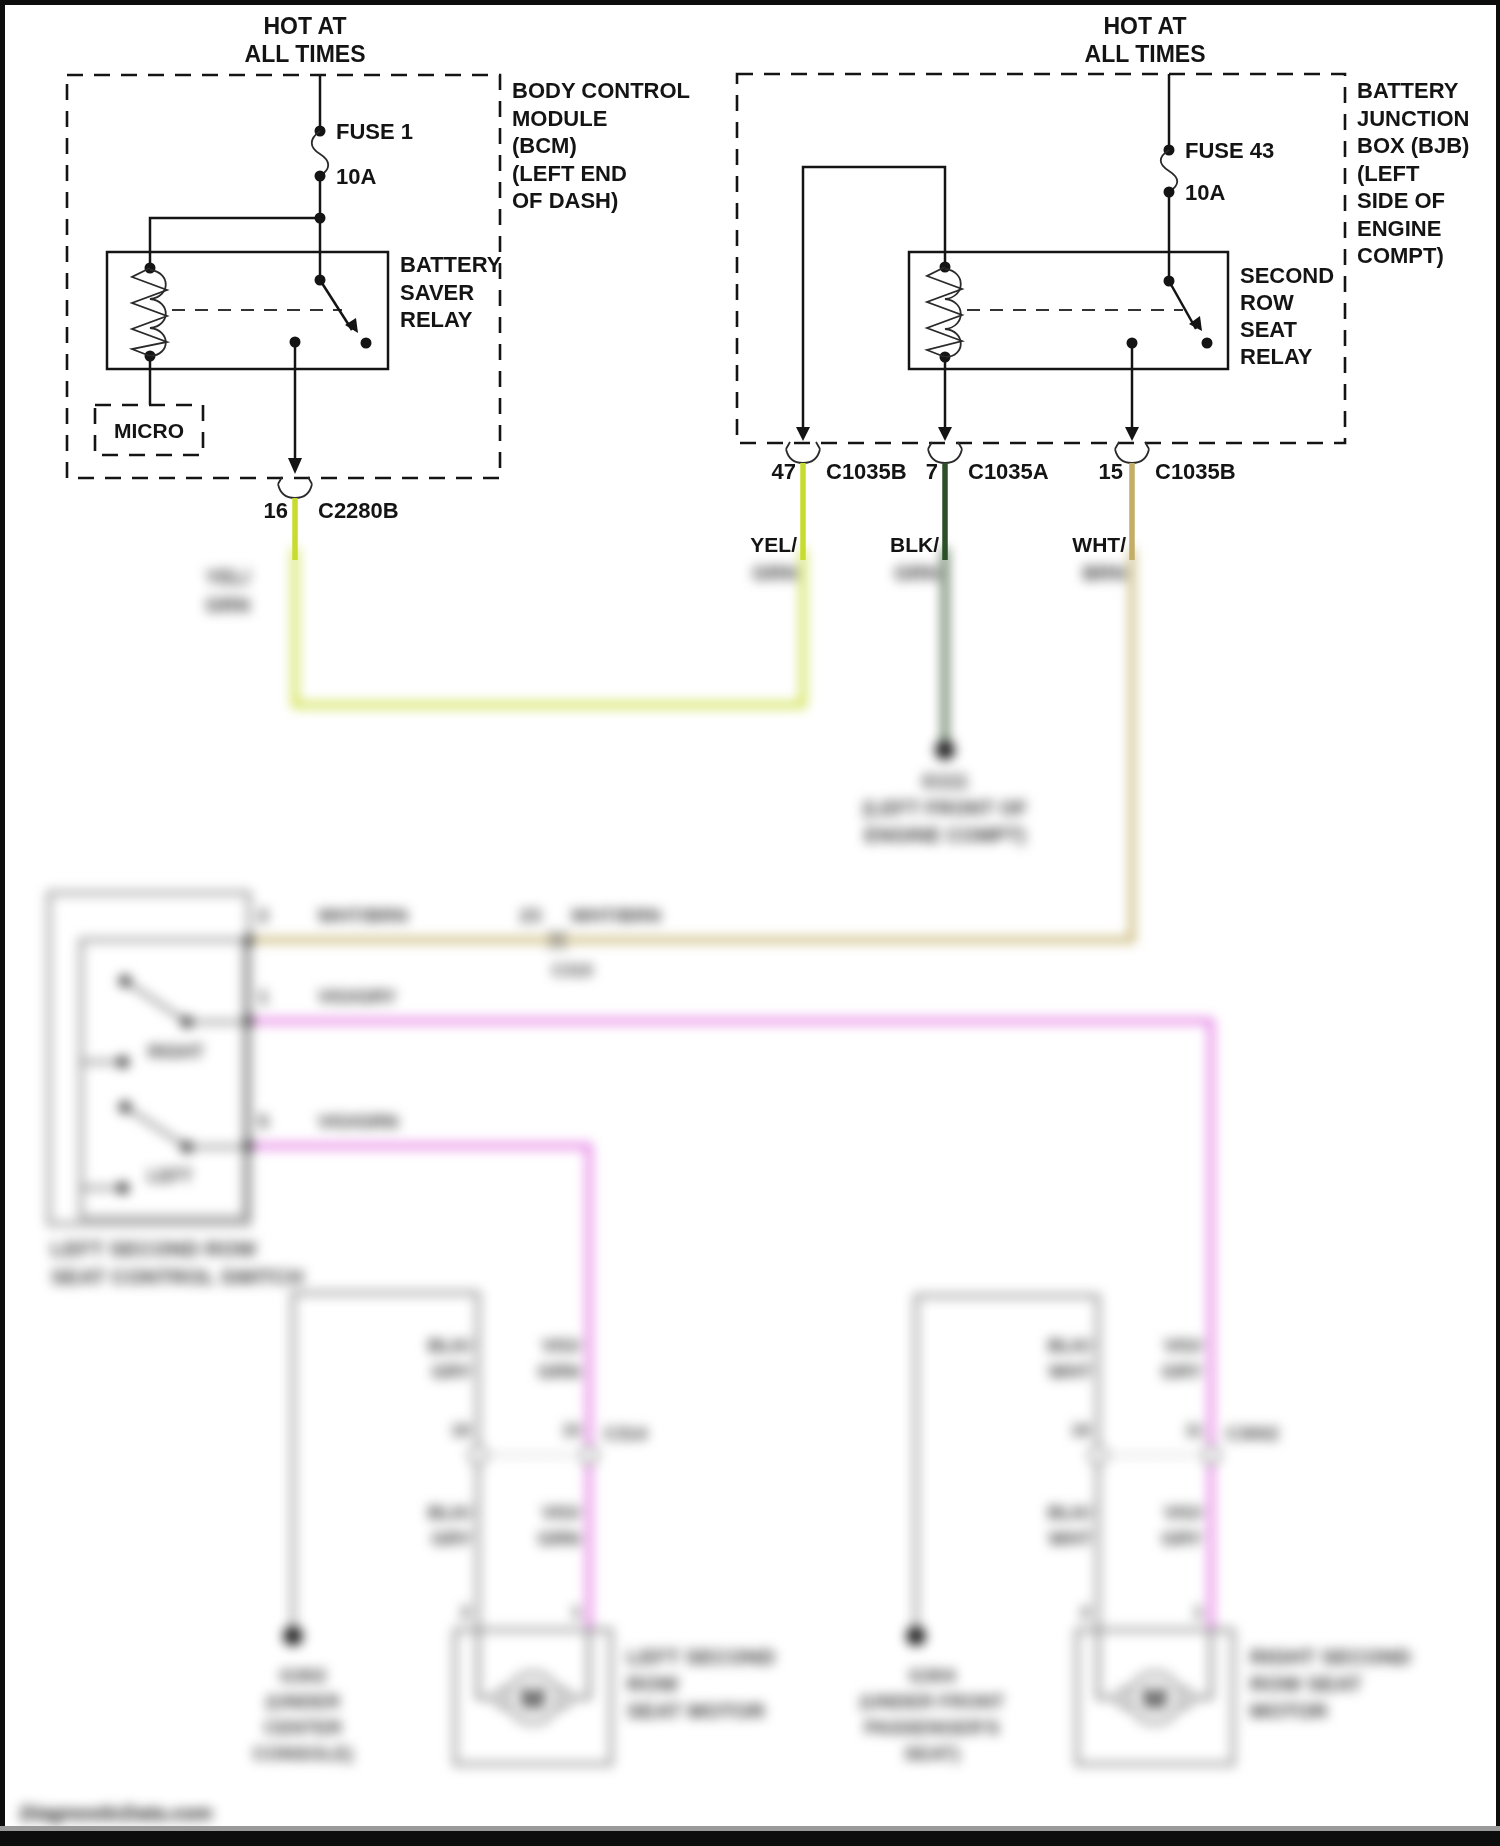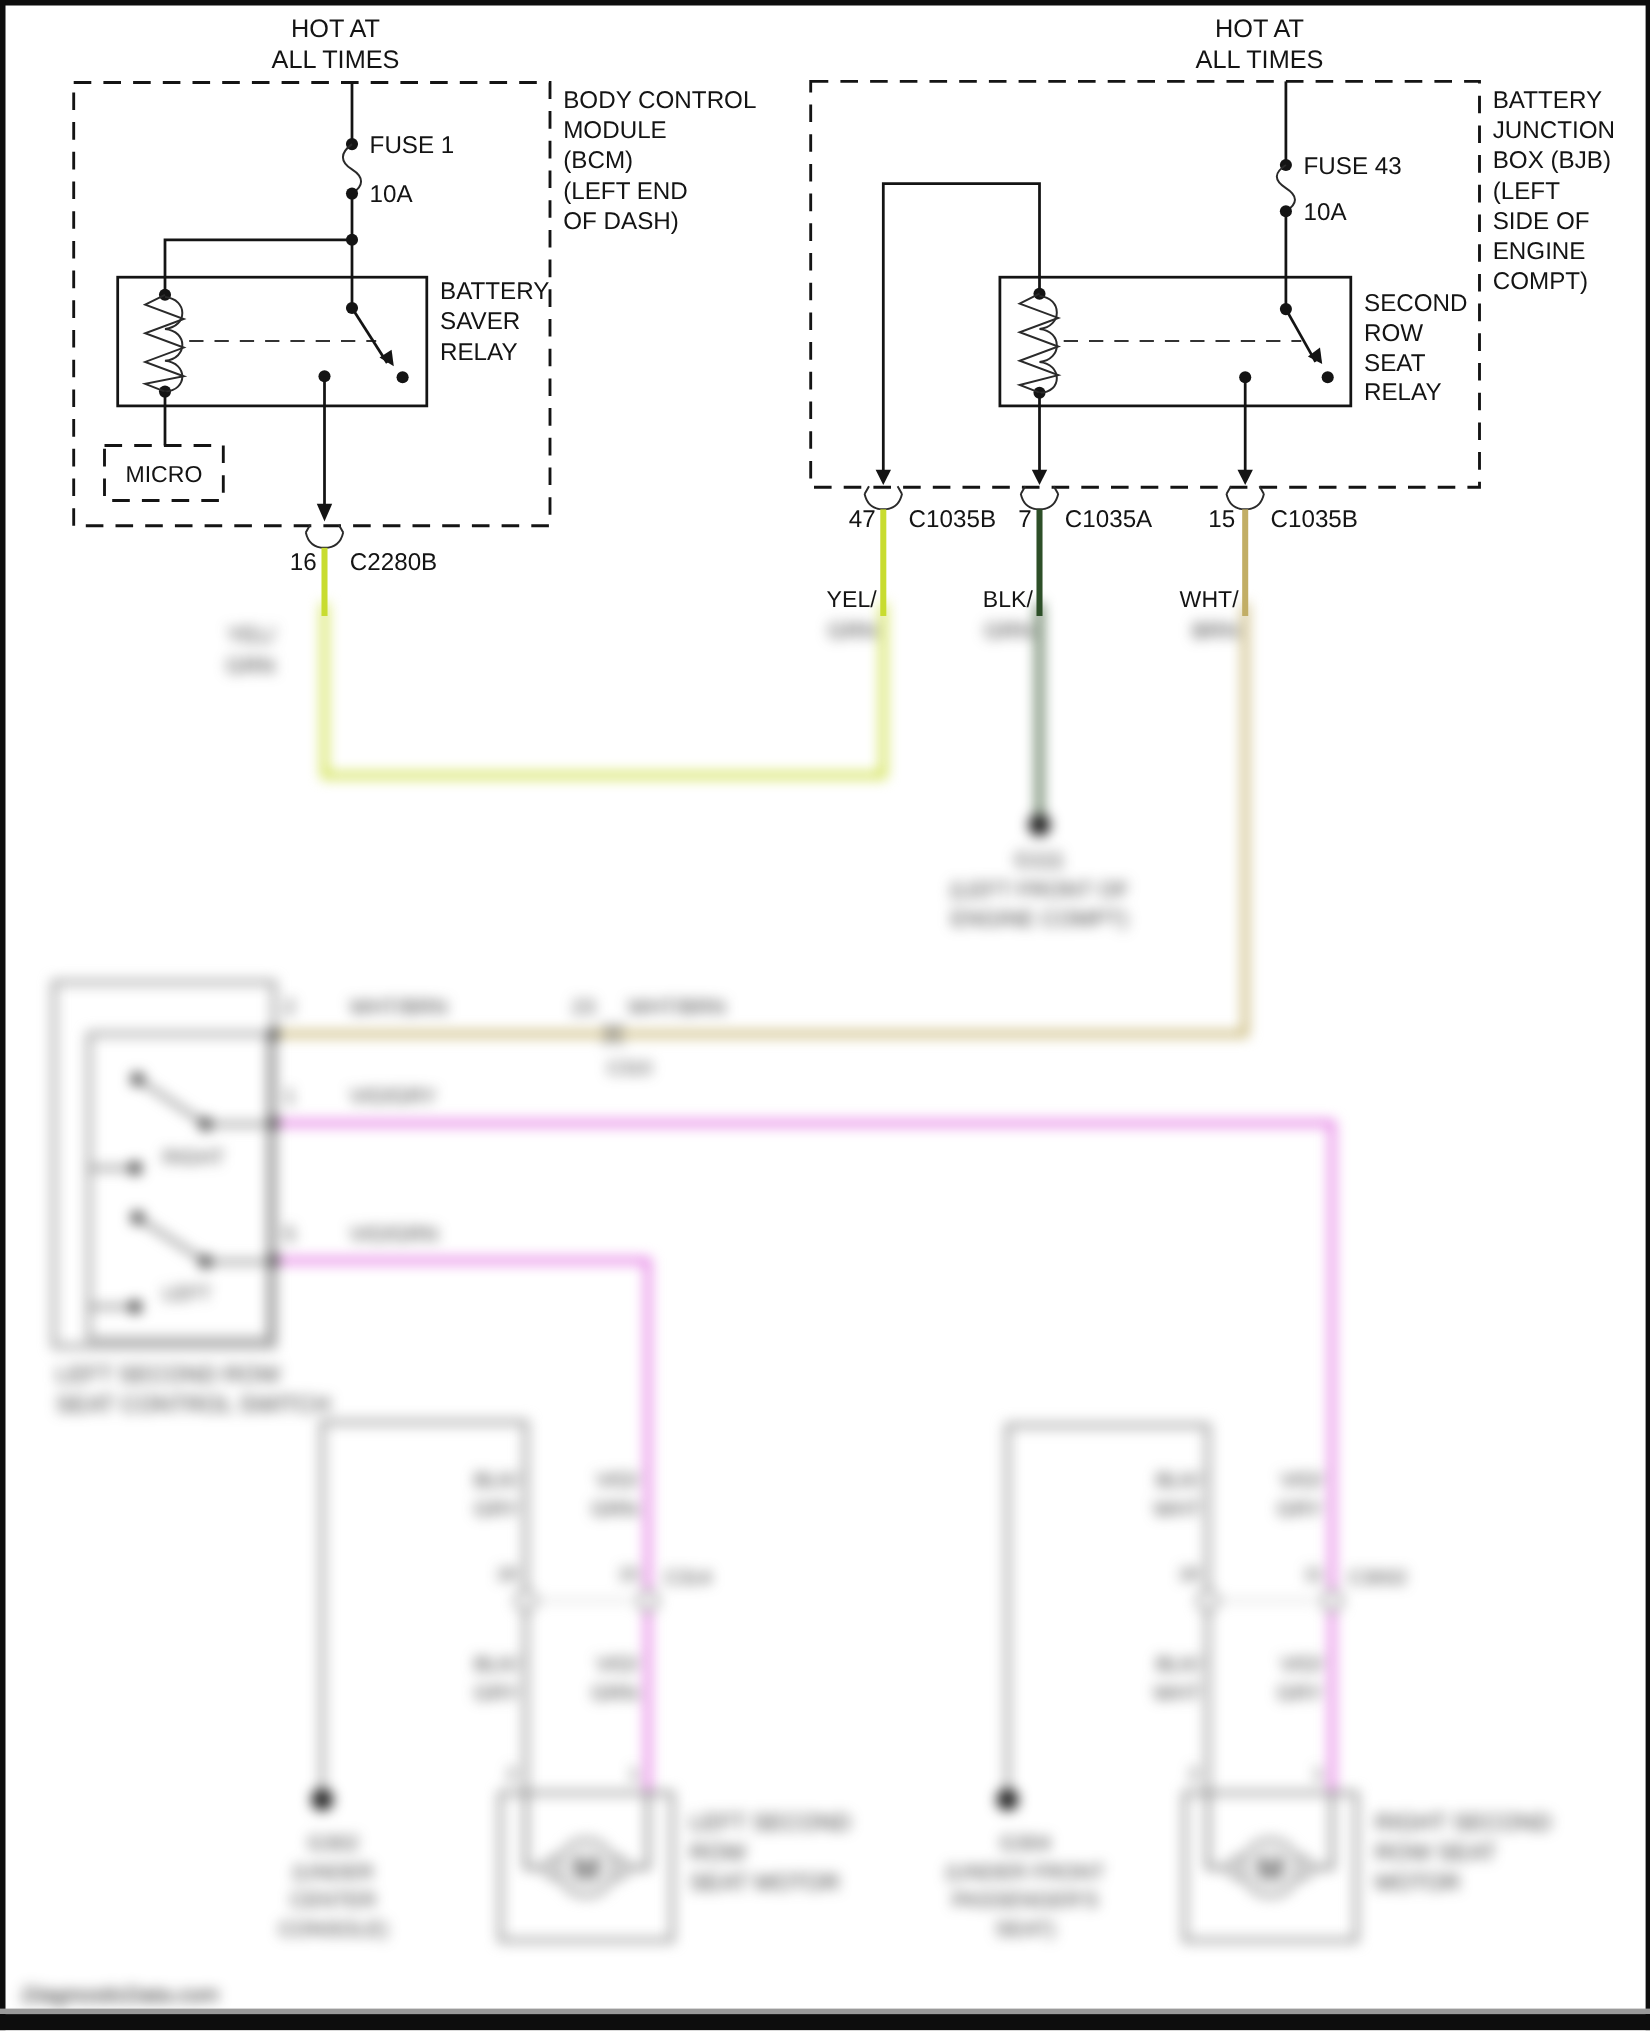--- a/index.html
+++ b/index.html
@@ -1,17 +1,17 @@
 <!DOCTYPE html>
 <html><head>
 <meta charset="utf-8">
 <style>
   html,body{margin:0;padding:0;background:#fff;}
   #canvas{position:relative;width:1500px;height:1846px;background:#fff;overflow:hidden;
-          font-family:"Liberation Sans",sans-serif;}
+          font-family:"Liberation Sans",sans-serif;font-weight:bold;}
   svg{position:absolute;left:0;top:0;}
   svg text{font-family:"Liberation Sans",sans-serif;fill:#141414;}
   .f23{font-size:23px}.f22{font-size:22px}.f21{font-size:21px}.f20{font-size:20px}
   .f19{font-size:19px}.f18{font-size:18px}.f17{font-size:17px}.f28{font-size:28px}
   .mid{text-anchor:middle}.end{text-anchor:end}
   .ln{stroke:#141414;stroke-width:2.5;fill:none}
   .lnthin{stroke:#2a2a2a;stroke-width:1.8;fill:none}
   .dot{fill:#141414}
   .boxdash{stroke:#141414;stroke-width:2.6;fill:none;stroke-dasharray:16 11}
   .boxsolid{stroke:#141414;stroke-width:2.5;fill:none}

